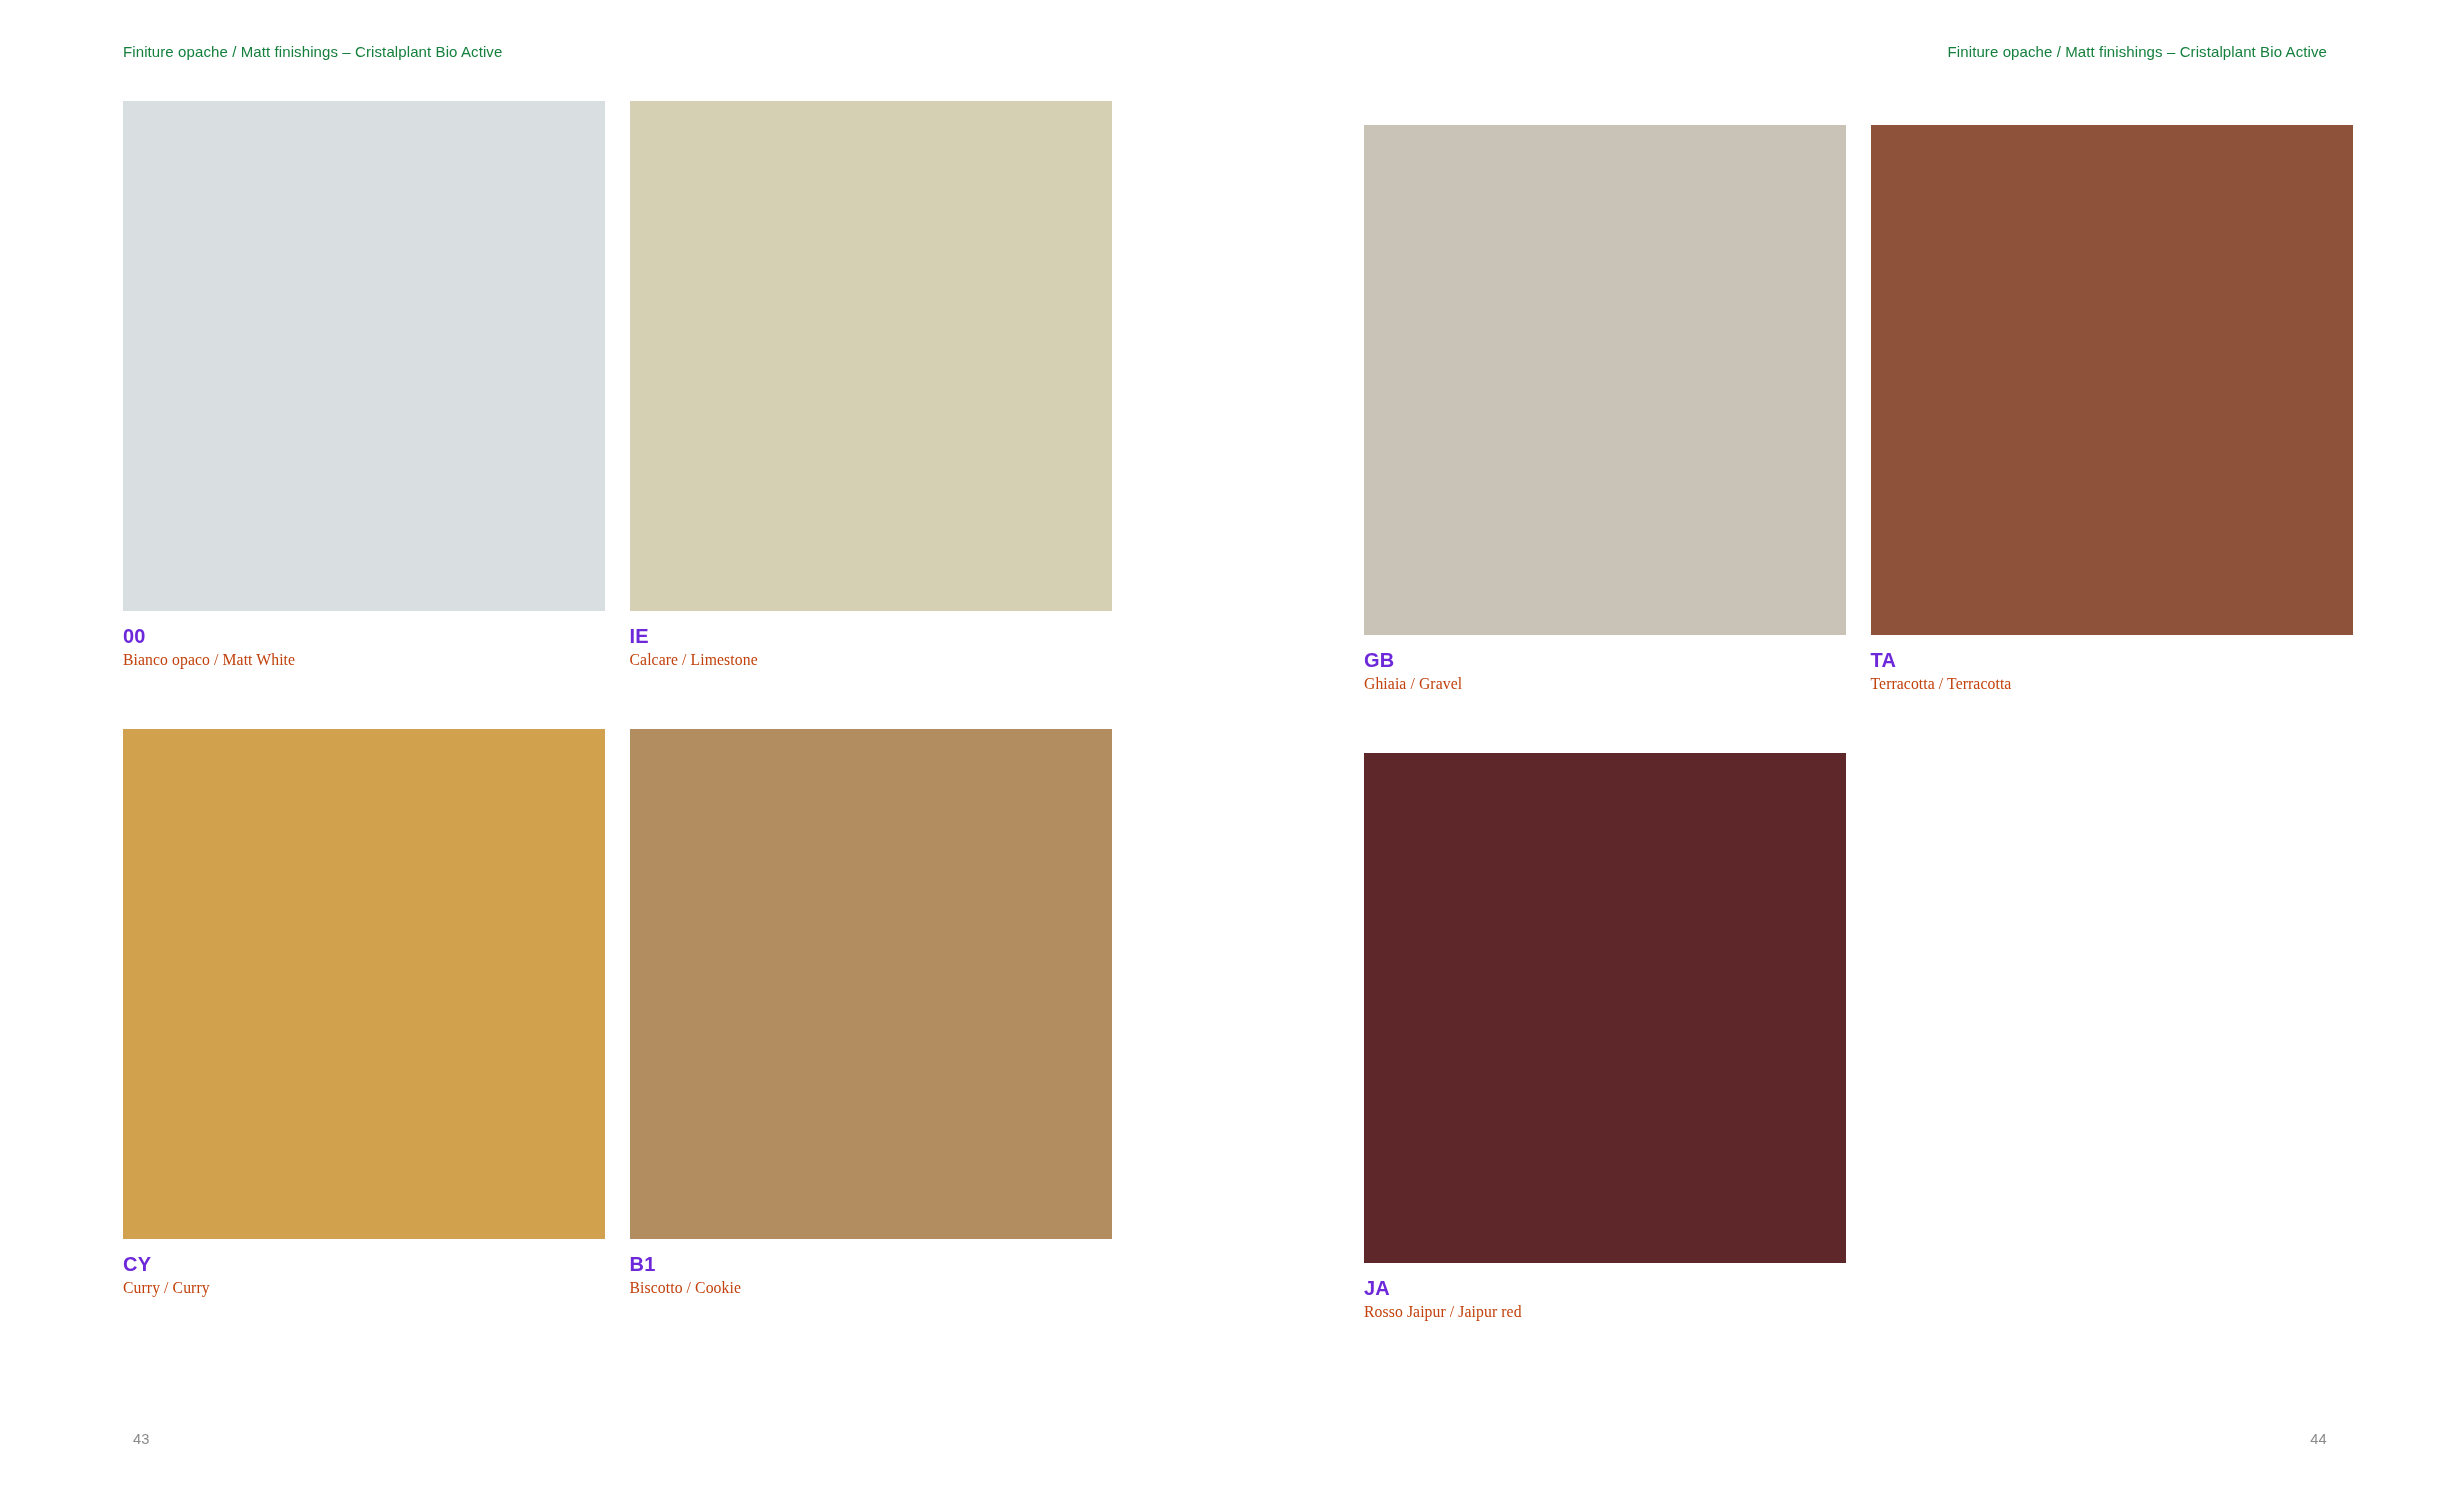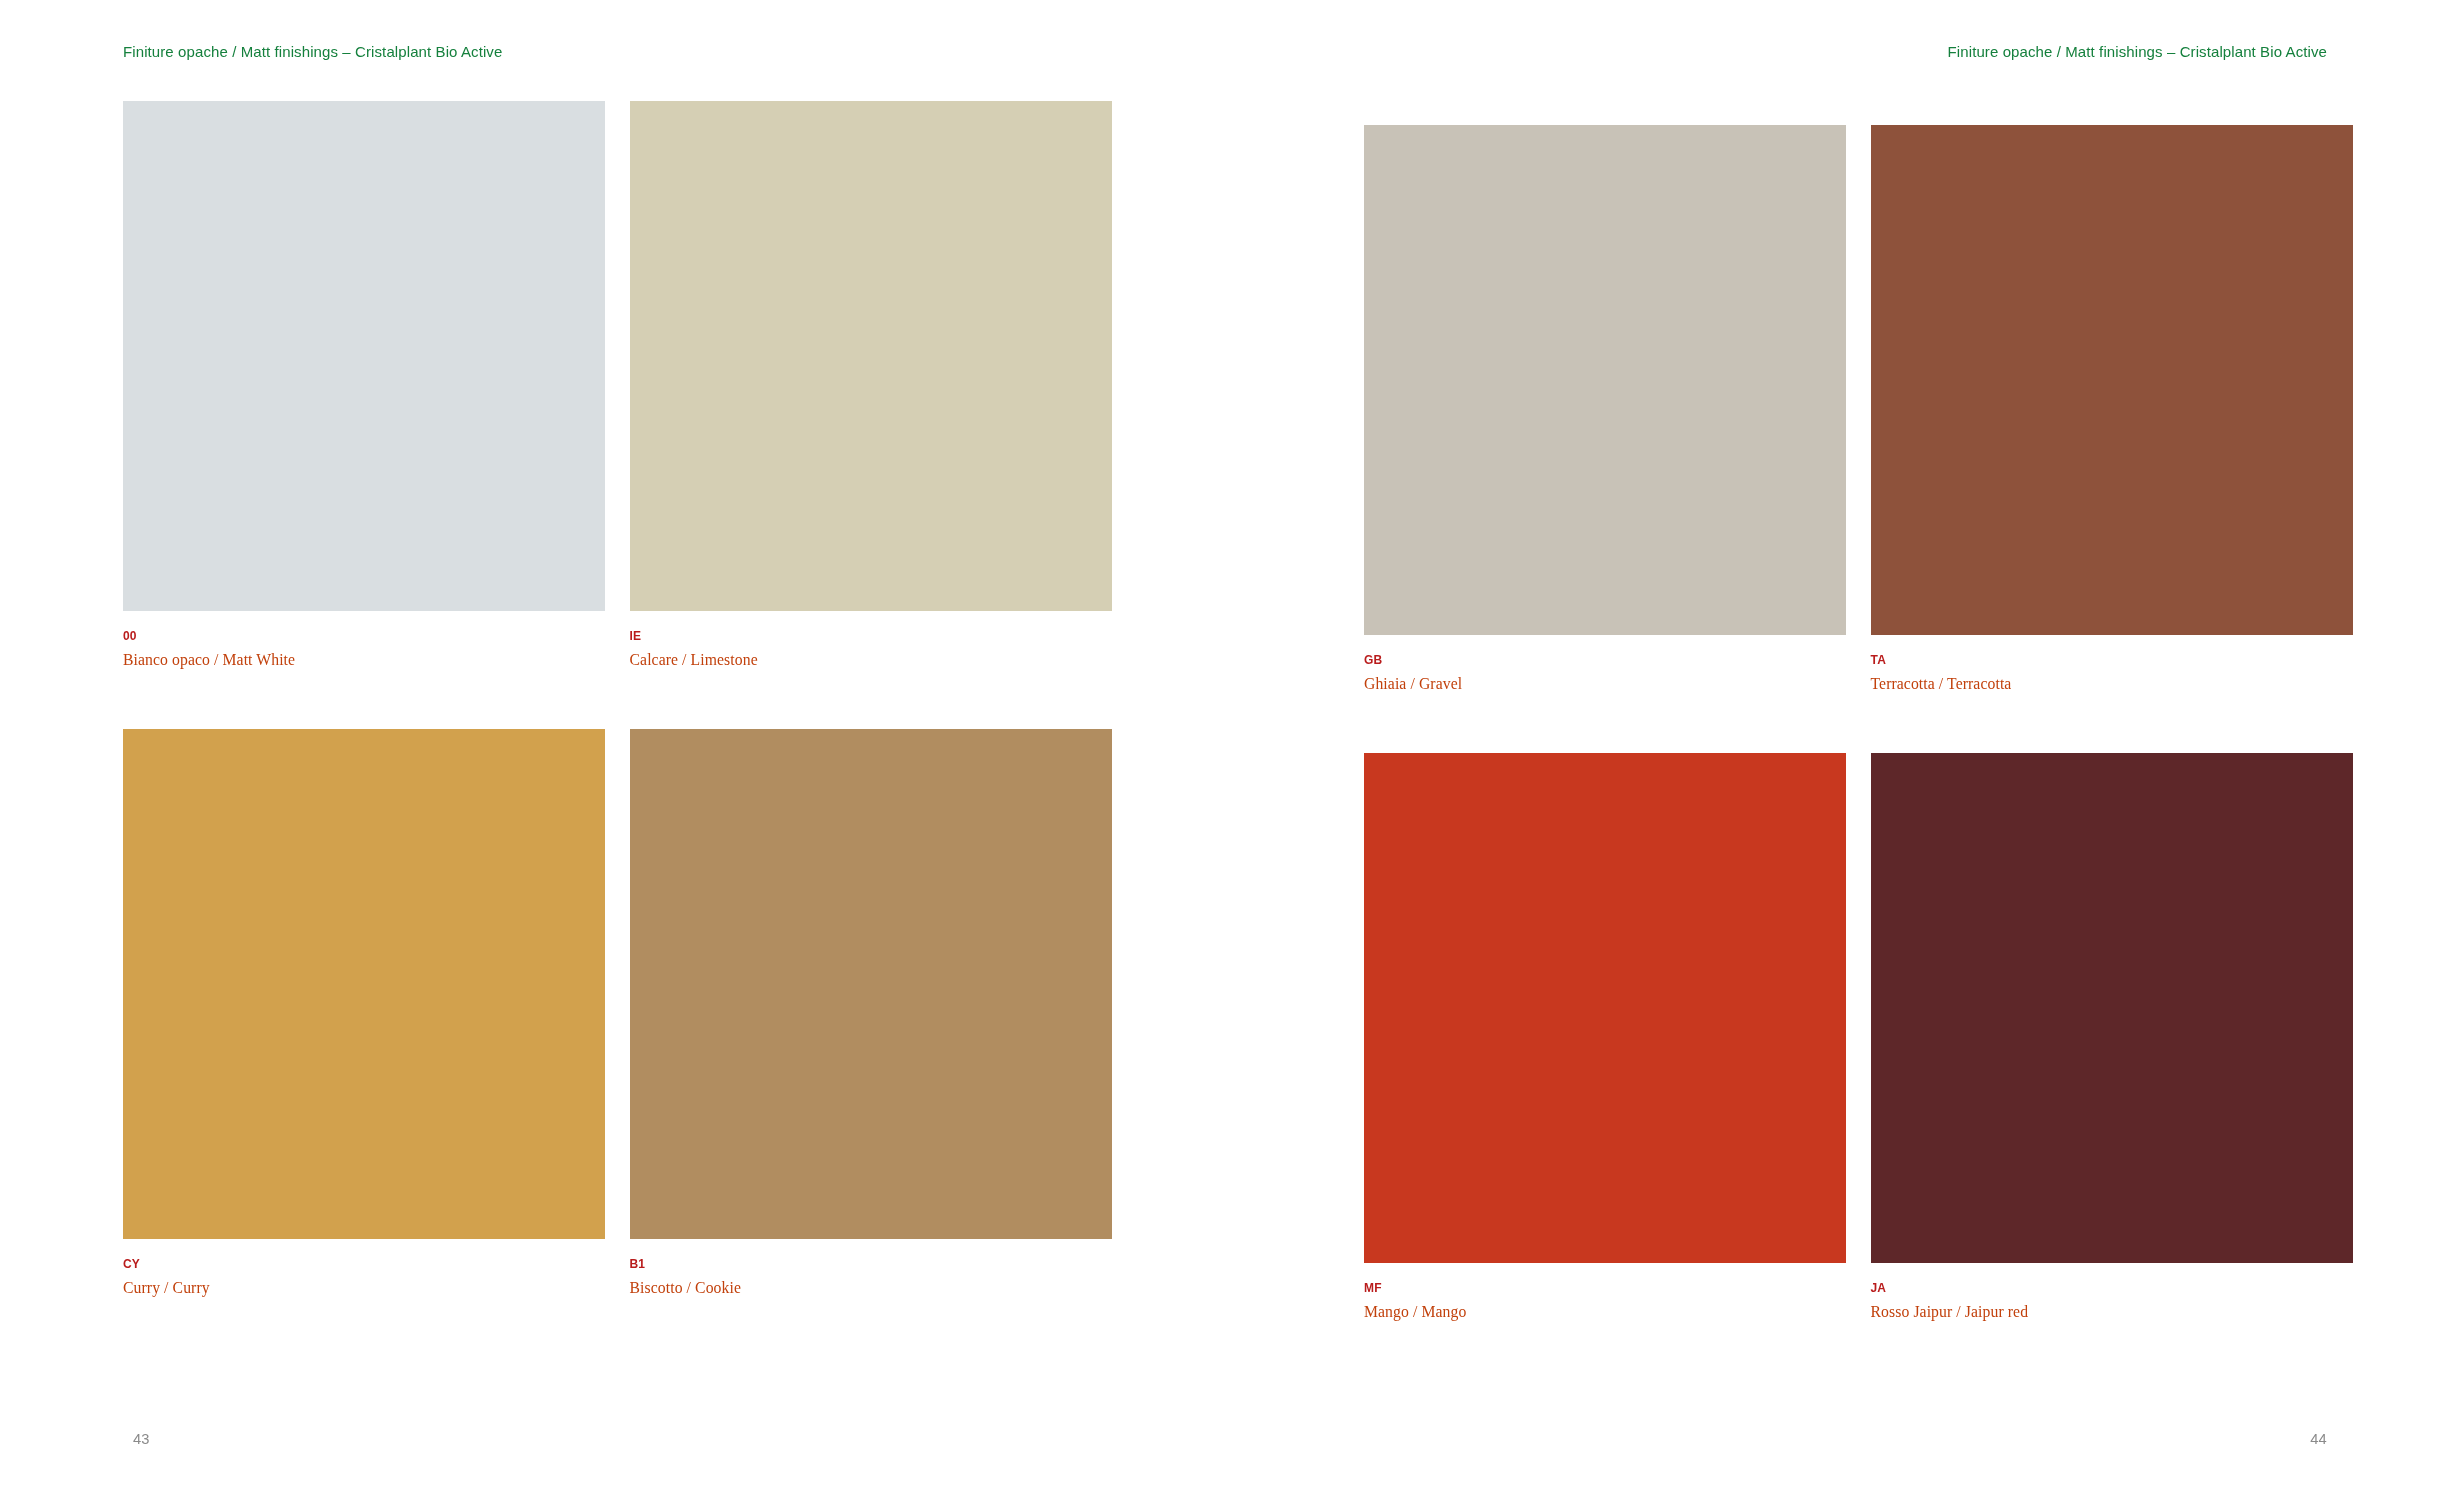--- a/index.html
+++ b/index.html
@@ -73,24 +73,24 @@
     display: block;
   }
 
   .swatch-caption {
     margin-top: 15.7px;
     line-height: 1.0;
   }
 
   .swatch-code {
     display: block;
-    font-size: 12px;
+    font-size: 20px;
     font-weight: bold;
     letter-spacing: 0.2px;
-    color: #b91c1c;
+    color: #6d28d9;
     line-height: 19.6px;
   }
 
   .swatch-name {
     display: block;
     margin-top: 3.9px;
     font-size: 15.7px;
     font-weight: normal;
     letter-spacing: 0.1px;
     color: #c2410c;
@@ -173,27 +173,20 @@
       </div>
 
       <div class="swatch-cell">
         <div class="swatch-chip" style="background-color: rgb(142, 82, 59);"></div>
         <div class="swatch-caption">
           <span class="swatch-code">TA</span>
           <span class="swatch-name">Terracotta / Terracotta</span>
         </div>
       </div>
 
-      <div class="swatch-cell">
-        <div class="swatch-chip" style="background-color: rgb(200, 56, 31);"></div>
-        <div class="swatch-caption">
-          <span class="swatch-code">MF</span>
-          <span class="swatch-name">Mango / Mango</span>
-        </div>
-      </div>
 
       <div class="swatch-cell">
         <div class="swatch-chip" style="background-color: rgb(94, 39, 41);"></div>
         <div class="swatch-caption">
           <span class="swatch-code">JA</span>
           <span class="swatch-name">Rosso Jaipur / Jaipur red</span>
         </div>
       </div>
 
     </div>

